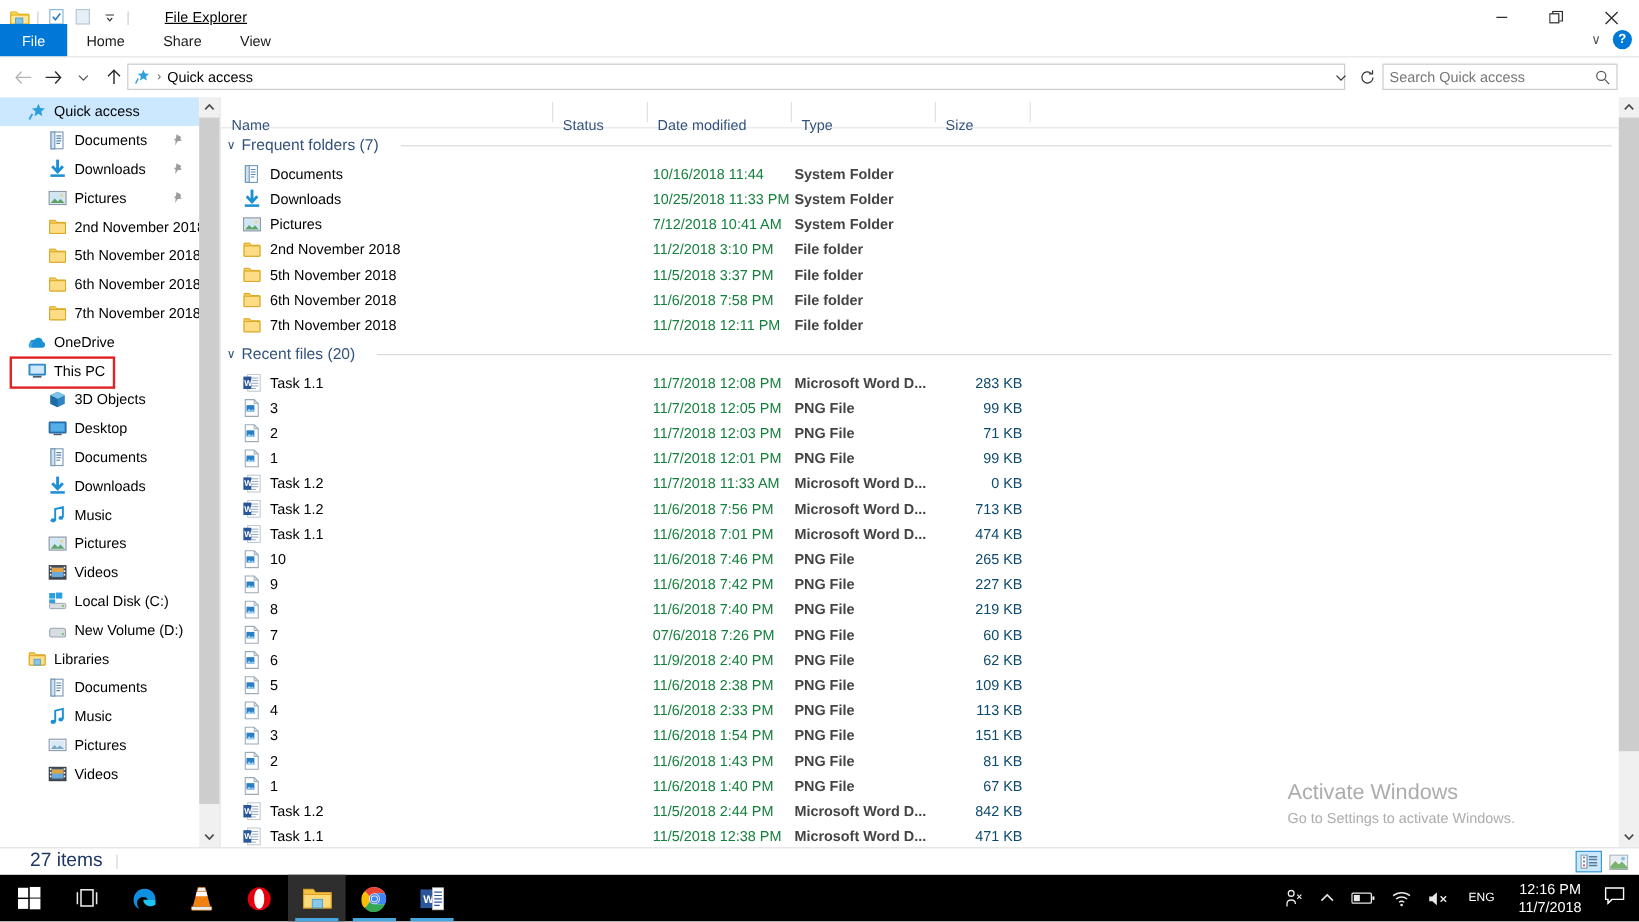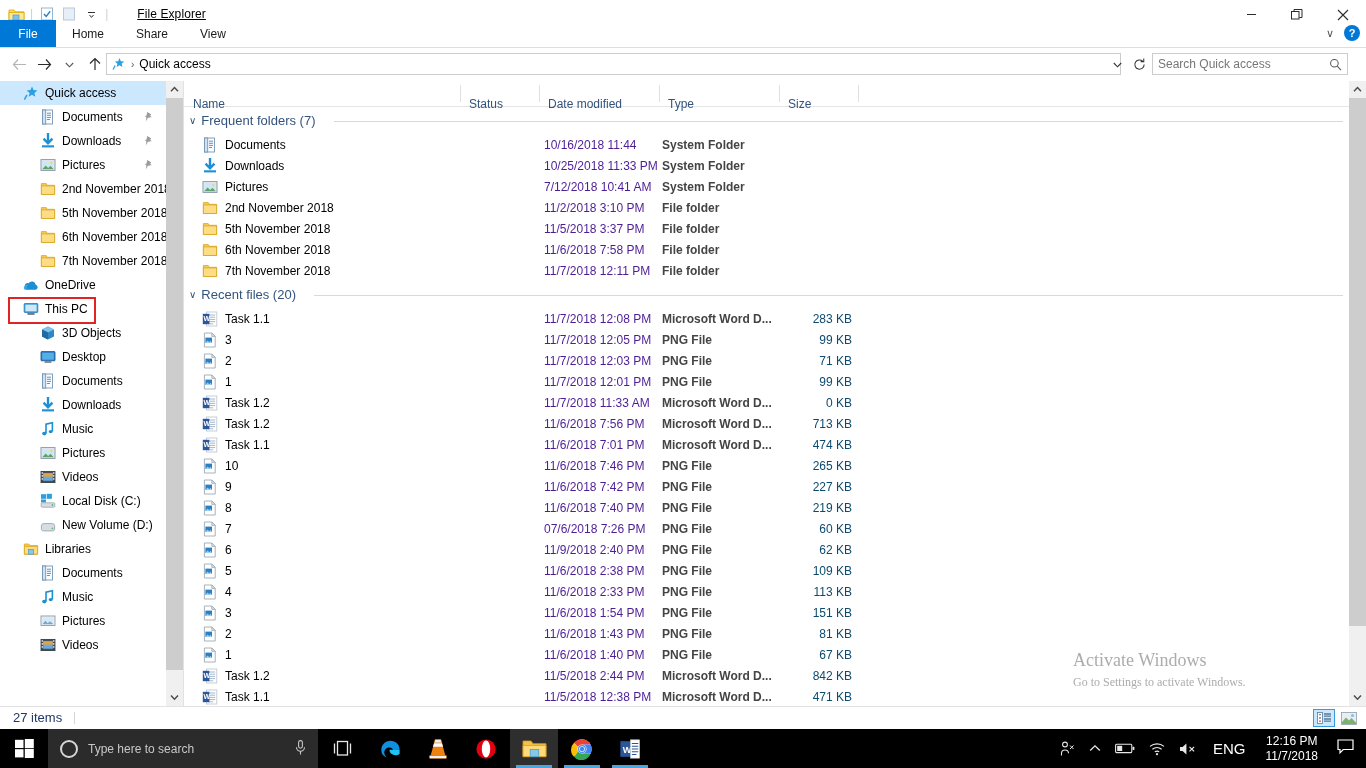--- a/index.html
+++ b/index.html
@@ -141,42 +141,42 @@
   .grp-rule { position: absolute; right: 6px; height: 1px; background: #d9d9d9; top: 14px; }
 
   .row {
     position: relative; height: 21px; display: flex; align-items: center; font-size: 12px;
   }
   .cell-name {
     position: absolute; left: 18px; display: flex; align-items: center; color: #000;
   }
   .cell-name .fi { width: 16px; height: 16px; flex: 0 0 16px; display: flex; align-items: center; justify-content: center; }
   .cell-name .nm { margin-left: 7px; white-space: nowrap; }
-  .cell-date { position: absolute; left: 360px; color: #4c1d95; white-space: nowrap; }
+  .cell-date { position: absolute; left: 360px; color: #15803d; white-space: nowrap; }
   .cell-type { position: absolute; left: 478px; color: #444; white-space: nowrap; font-weight: bold; }
   .cell-size { position: absolute; left: 580px; width: 88px; text-align: right; color: #0c4a6e; }
 
   
   .main-scroll {
     position: absolute; left: 1349px; top: 0; width: 17px; height: 625px; background: #f0f0f0;
   }
 
   
   .watermark {
-    position: absolute; left: 1073px; top: 650px; color: #a8a8a8; pointer-events: none; font-family: Liberation Serif, serif;
+    position: absolute; left: 1073px; top: 650px; color: #a8a8a8; pointer-events: none;
   }
   .wm1 { font-size: 18px; color: #acacac; }
   .wm2 { font-size: 12px; color: #acacac; margin-top: 4px; }
 
   
   .statusbar {
     position: absolute; left: 0; top: 706px; width: 1366px; height: 22px;
     background: #fff; border-top: 1px solid #e2e2e2; display: flex; align-items: center;
   }
-  .status-text { font-size: 13px; color: #1f3864; margin-left: 13px; }
+  .status-text { font-size: 16px; color: #1f3864; margin-left: 25px; }
   .status-sep { width: 1px; height: 12px; background: #d6d6d6; margin-left: 12px; }
   .viewbtns { position: absolute; right: 6px; top: 2px; display: flex; gap: 3px; }
   .vbtn {
     width: 22px; height: 18px; display: flex; align-items: center; justify-content: center;
   }
   .vbtn.active { background: #cce8ff; border: 1px solid #3a9ad9; }
 
   
   .taskbar {
     position: absolute; left: 0; top: 729px; width: 1366px; height: 39px; background: #000000;
@@ -201,21 +201,21 @@
   .tb-btn.active { background: #2e2e2e; }
   .tb-btn.running::after {
     content: ""; position: absolute; bottom: 0; left: 6px; width: 36px; height: 3px;
     background: #48a5de;
   }
   .tray { position: absolute; right: 0; top: 0; height: 39px; display: flex; align-items: center; }
   .tray-ico {
     height: 39px; display: flex; align-items: center; justify-content: center;
     color: #e8e8e8; padding: 0 7px; font-size: 13px;
   }
-  .lang { font-size: 15px; color: #fff; padding: 0 9px; }
+  .lang { font-size: 10px; color: #fff; padding: 0 9px; }
   .clock {
     display: flex; flex-direction: column; align-items: center; justify-content: center;
     color: #fff; font-size: 12px; padding: 0 11px; line-height: 15px; height: 39px;
   }
   .notif { padding: 0 12px 0 8px; color: #fff; }
 </style>
 </head>
 <body>
 
 <div class="titlebar">
@@ -1099,30 +1099,20 @@
 
 <div class="taskbar">
   <div class="start">
     <svg width="19" height="19" viewBox="0 0 19 19">
         <rect x="0" y="0.8" width="8.5" height="8.2" fill="#ffffff"></rect>
         <rect x="9.8" y="0" width="9" height="9" fill="#ffffff"></rect>
         <rect x="0" y="10.2" width="8.5" height="8.2" fill="#ffffff"></rect>
         <rect x="9.8" y="9.8" width="9" height="9.2" fill="#ffffff"></rect>
       </svg>
   </div>
-  <div class="cortana">
-    <span class="cortana-ring"></span>
-    <span class="cortana-text">Type here to search</span>
-    <span class="mic">
-      <svg width="11" height="15" viewBox="0 0 11 15">
-          <rect x="3.6" y="0.6" width="3.8" height="7.6" rx="1.9" fill="none" stroke="#c8c8c8" stroke-width="1.1"></rect>
-          <path d="M1.5 7.2a4 4 0 0 0 8 0M5.5 11.2v3.2" fill="none" stroke="#c8c8c8" stroke-width="1.1"></path>
-        </svg>
-    </span>
-  </div>
 
   <div class="tb-btn">
     <svg width="21" height="17" viewBox="0 0 21 17">
         <rect x="5.5" y="1.5" width="10" height="13.5" fill="none" stroke="#e8e8e8" stroke-width="1.3"></rect>
         <path d="M2.5 3.5v10M18.5 3.5v10" stroke="#e8e8e8" stroke-width="1.3"></path>
       </svg>
   </div>
   <div class="tb-btn">
     <svg width="23" height="23" viewBox="0 0 24 24">
         <path d="M21.5 13.4c0-6-4.2-9.6-9.4-9.6C6.6 3.8 2.4 8 2.4 13.4c0 4.1 2.3 7 5.5 7.9-1.6-1.4-2.4-3.1-2.4-5 0-3.2 2.5-5.3 5.3-5.3 2.2 0 3.6 1.1 4 2.6z" fill="#0f8fe0"></path>

